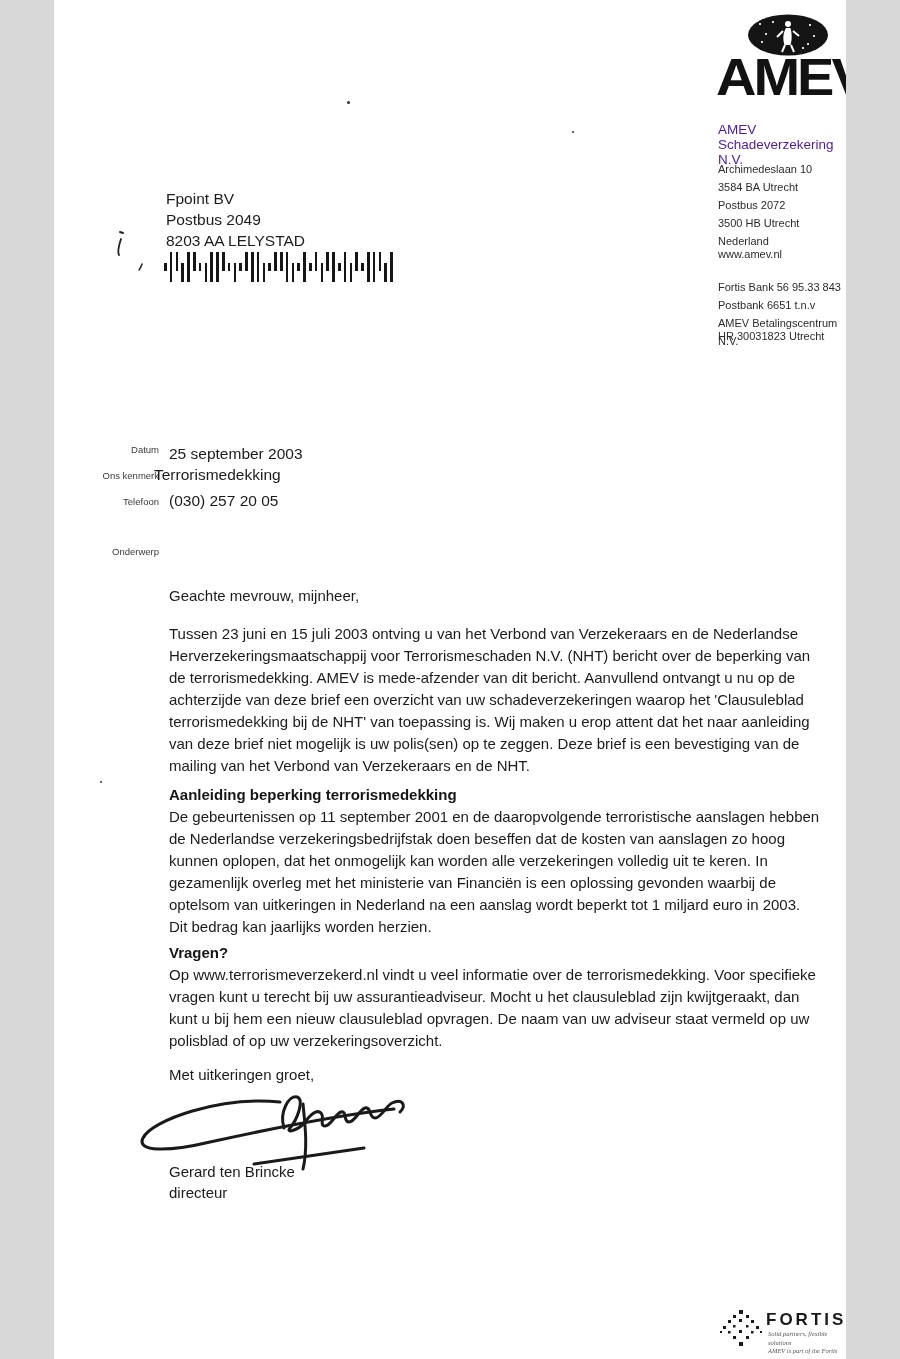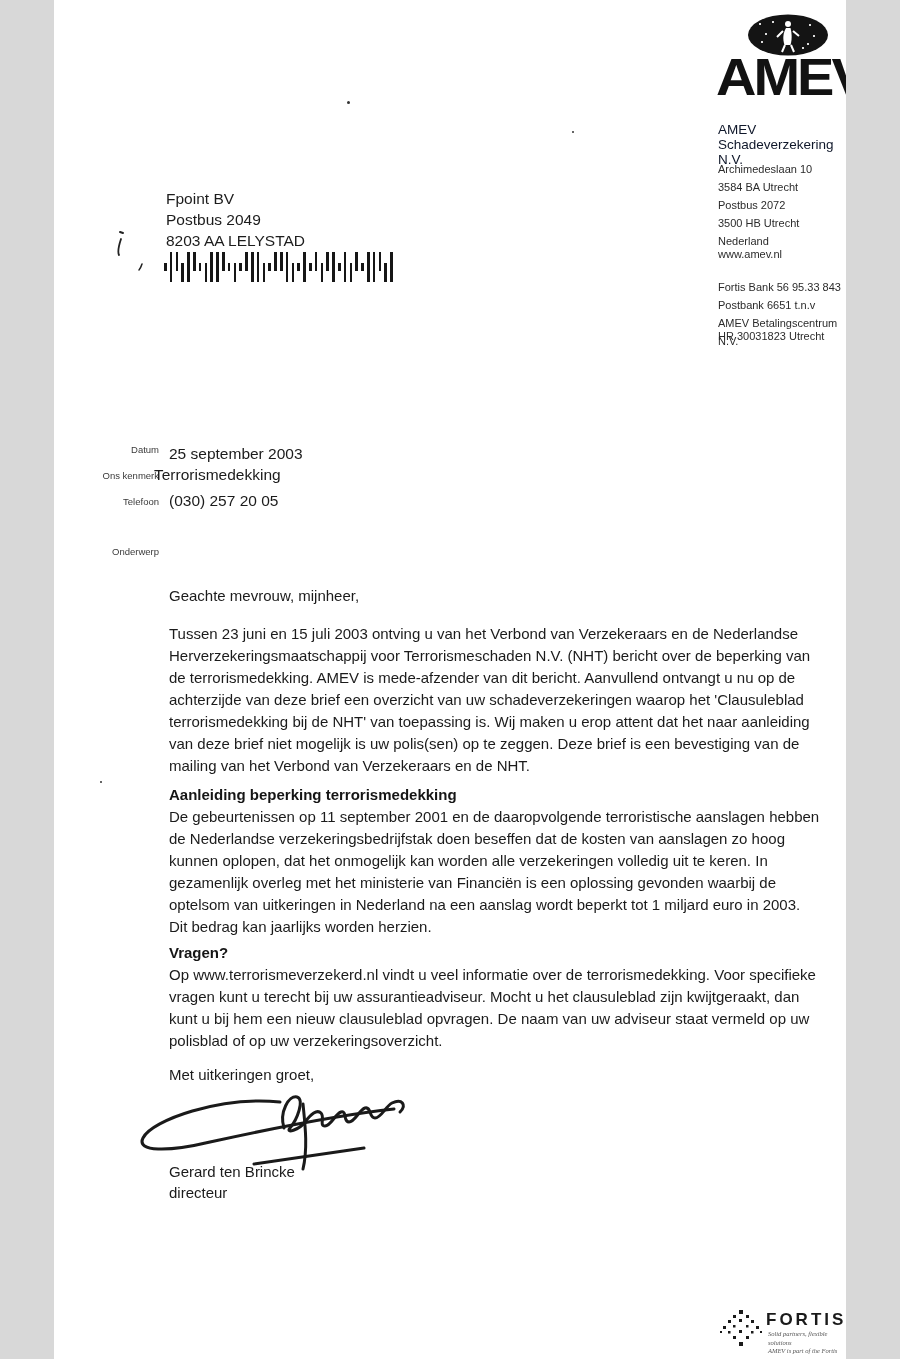--- a/index.html
+++ b/index.html
@@ -8,21 +8,21 @@
     background:#ffffff;overflow:hidden;
     font-family:"Liberation Sans","DejaVu Sans",sans-serif;
     color:#1a1a1a;
   }
   .abs{position:absolute;}
   
   .wordmark{
     font-weight:900;font-size:56px;line-height:1;letter-spacing:-3px;
     color:#121212;transform:scaleY(0.92);transform-origin:left top;
   }
-  .company{font-size:13.5px;color:#0f172a;}
+  .company{font-size:13.5px;color:#4c1d95;}
   .smallcol{font-size:11px;line-height:18px;color:#2b2b2b;white-space:pre-line;}
   
   .recipient{font-size:15.5px;line-height:21px;white-space:pre-line;color:#1c1c1c;}
   .kix{height:30px;}
   .kix .bar{position:absolute;width:2.5px;background:#161616;}
   
   .metalabel{font-size:9.5px;color:#3a3a3a;text-align:right;width:80px;}
   .metavalue{font-size:15.5px;color:#1b1b1b;}
   
   .bodytext{font-size:15px;line-height:22px;white-space:pre-line;color:#1b1b1b;width:790px;}

